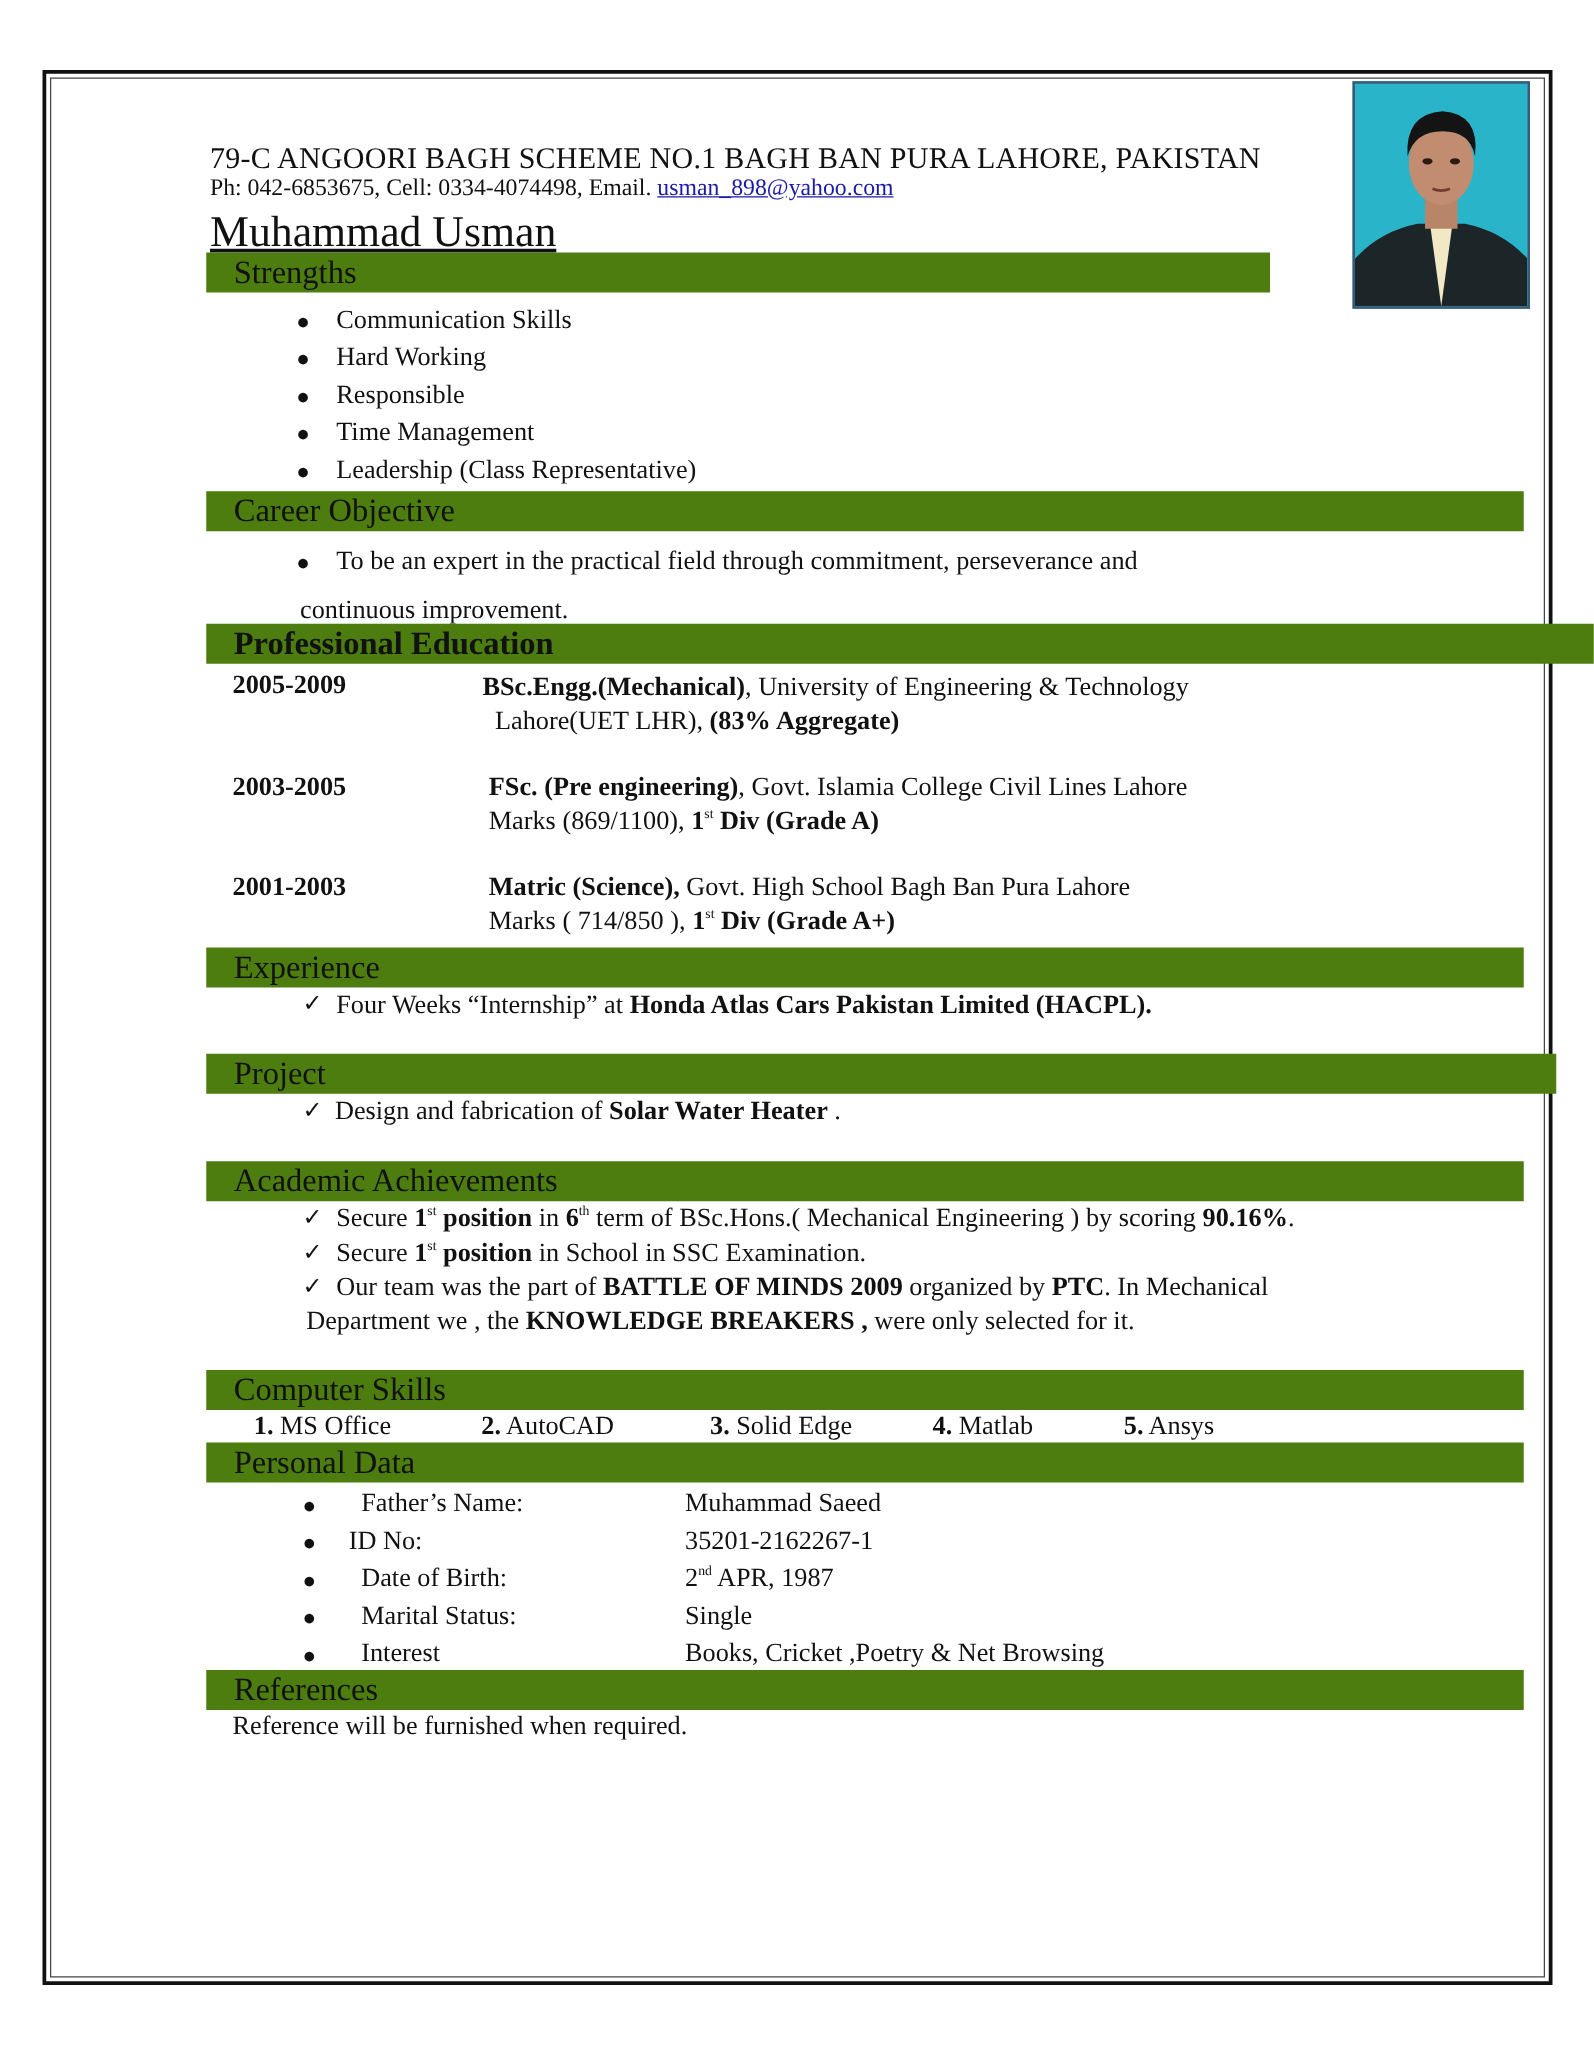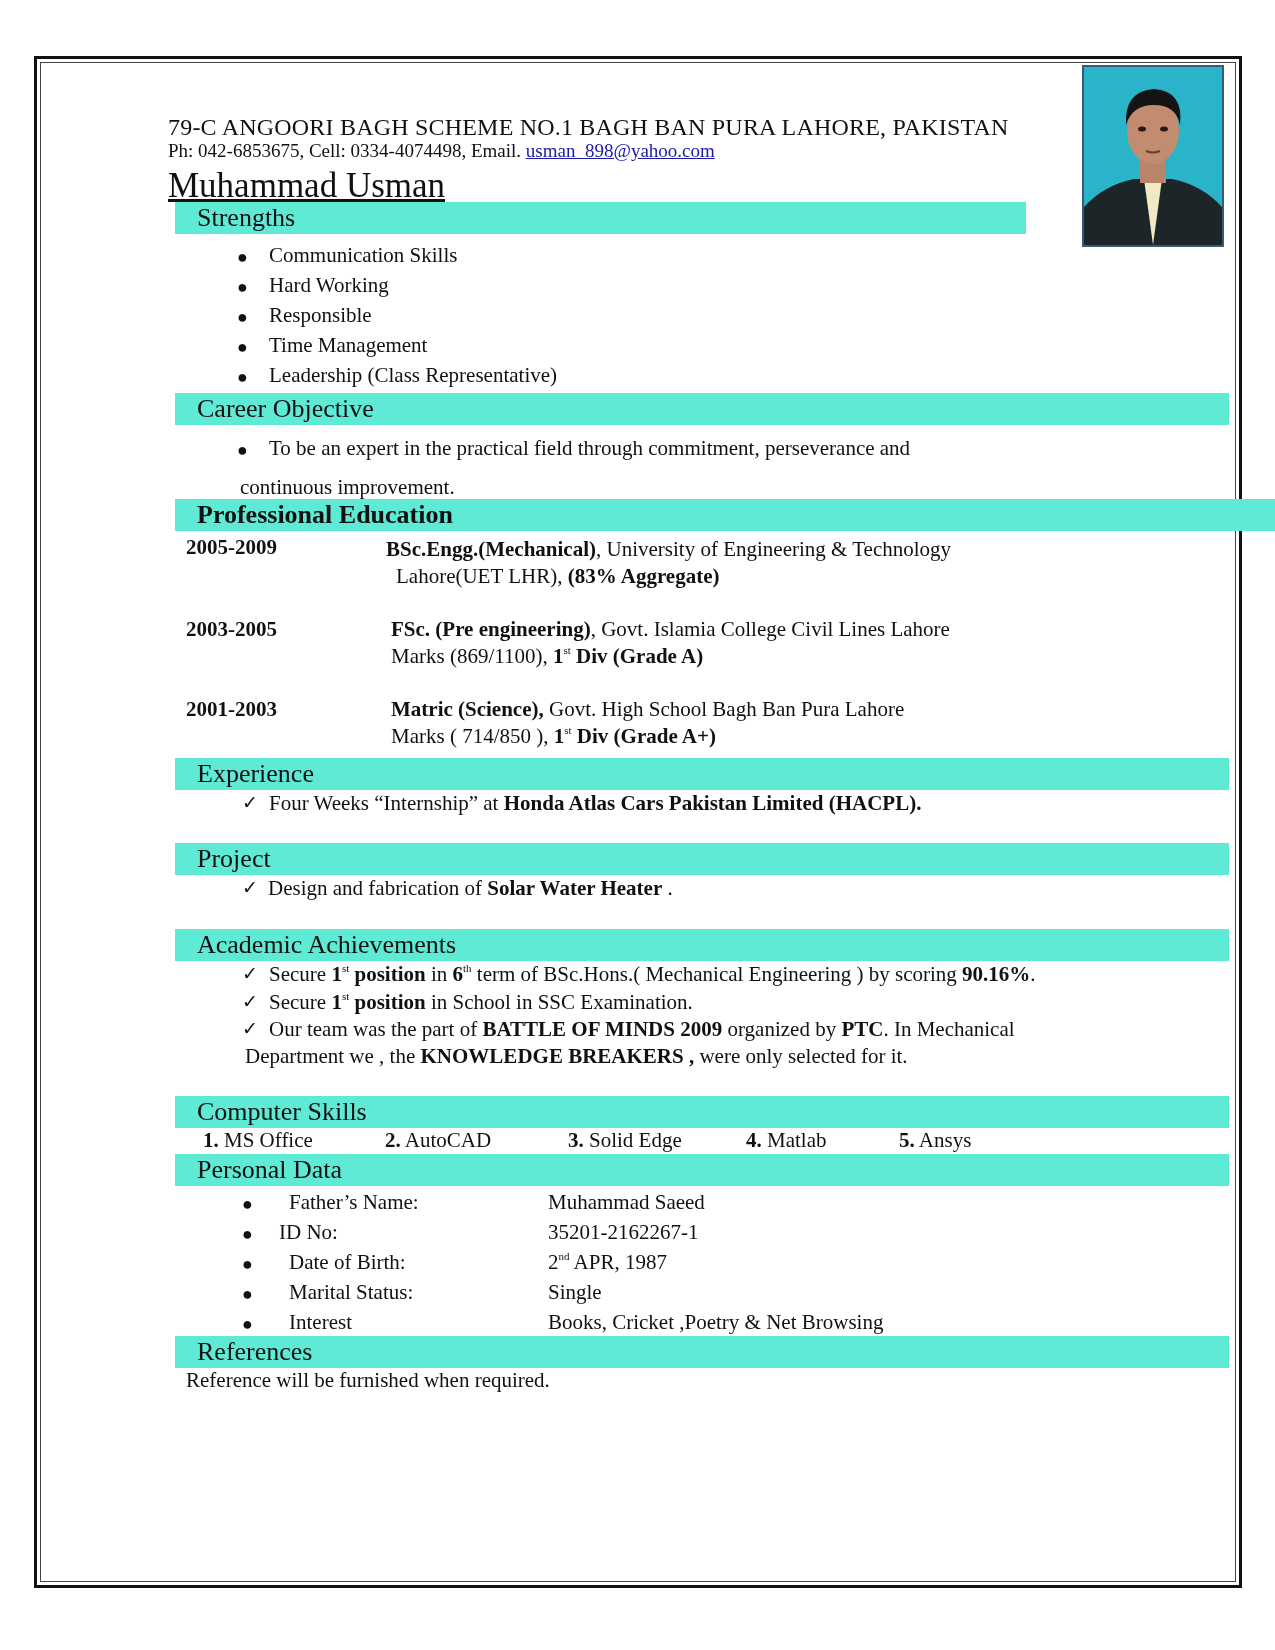--- a/index.html
+++ b/index.html
@@ -5,21 +5,21 @@
   html, body { margin:0; padding:0; background:#fff; }
   body { width:1275px; height:1650px; position:relative; font-family:"Liberation Serif","DejaVu Serif",serif; color:#111; }
   .frame-outer { position:absolute; left:34px; top:56px; width:1208px; height:1532px; border:3px solid #111; box-sizing:border-box; }
   .frame-inner { position:absolute; left:40px; top:62px; width:1196px; height:1520px; border:1px solid #444; box-sizing:border-box; }
   .abs { position:absolute; white-space:nowrap; }
   .addr { left:168px; top:114px; font-size:24px; letter-spacing:0.2px; }
   .contact { left:168px; top:140px; font-size:19px; }
   .contact a { color:#1a1aa8; text-decoration:underline; }
   .name { left:168px; top:166px; font-size:35px; text-decoration:underline; }
   .photo { position:absolute; left:1082px; top:65px; width:142px; height:182px; border:2px solid #3a5a7a; box-sizing:border-box; background:#2ab4c9; overflow:hidden; }
-  .band { position:absolute; left:175px; height:32px; background:#5eead4; }
+  .band { position:absolute; left:165px; height:32px; background:#4d7c0f; }
   .band span { position:absolute; left:22px; top:1px; font-size:26px; }
   .txt { font-size:21px; }
   .b { font-weight:bold; }
   sup { font-size:11px; vertical-align:9px; line-height:0; }
   .bullet { position:absolute; font-size:18px; }
   .check { position:absolute; font-size:19px; }
 </style>
 </head>
 <body>
 
@@ -88,21 +88,21 @@
   <div class="abs txt" style="left:391px;top:697px;"><span class="b">Matric (Science),</span><span> Govt. High School Bagh Ban Pura Lahore</span></div>
   <div class="abs txt" style="left:391px;top:724px;"><span>Marks  ( 714/850 ), </span><span class="b">1</span><sup>st</sup><span class="b"> Div (Grade A+)</span></div>
 </div>
 
 <div class="band" style="top:758px;width:1054px;">
     <span>Experience</span>
   </div>
 <span class="check" style="left:242px;top:791px;">✓</span>
 <div class="abs txt" style="left:269px;top:791px;"><span>Four Weeks  “Internship”  at  </span><span class="b">Honda Atlas Cars Pakistan Limited (HACPL).</span></div>
 
-<div class="band" style="top:843px;width:1054px;">
+<div class="band" style="top:843px;width:1054px;padding-left:26px;">
     <span>Project</span>
   </div>
 <span class="check" style="left:242px;top:876px;">✓</span>
 <div class="abs txt" style="left:268px;top:876px;"><span>Design and fabrication of </span><span class="b">Solar Water Heater</span><span> .</span></div>
 
 <div class="band" style="top:929px;width:1054px;">
     <span>Academic Achievements</span>
   </div>
 <span class="check" style="left:242px;top:962px;">✓</span>
 <div class="abs txt" style="left:269px;top:962px;"><span>Secure </span><span class="b">1</span><sup>st</sup><span class="b"> position</span><span> in </span><span class="b">6</span><sup>th</sup><span> term of  BSc.Hons.( Mechanical Engineering ) by scoring </span><span class="b">90.16%</span><span>.</span></div>

